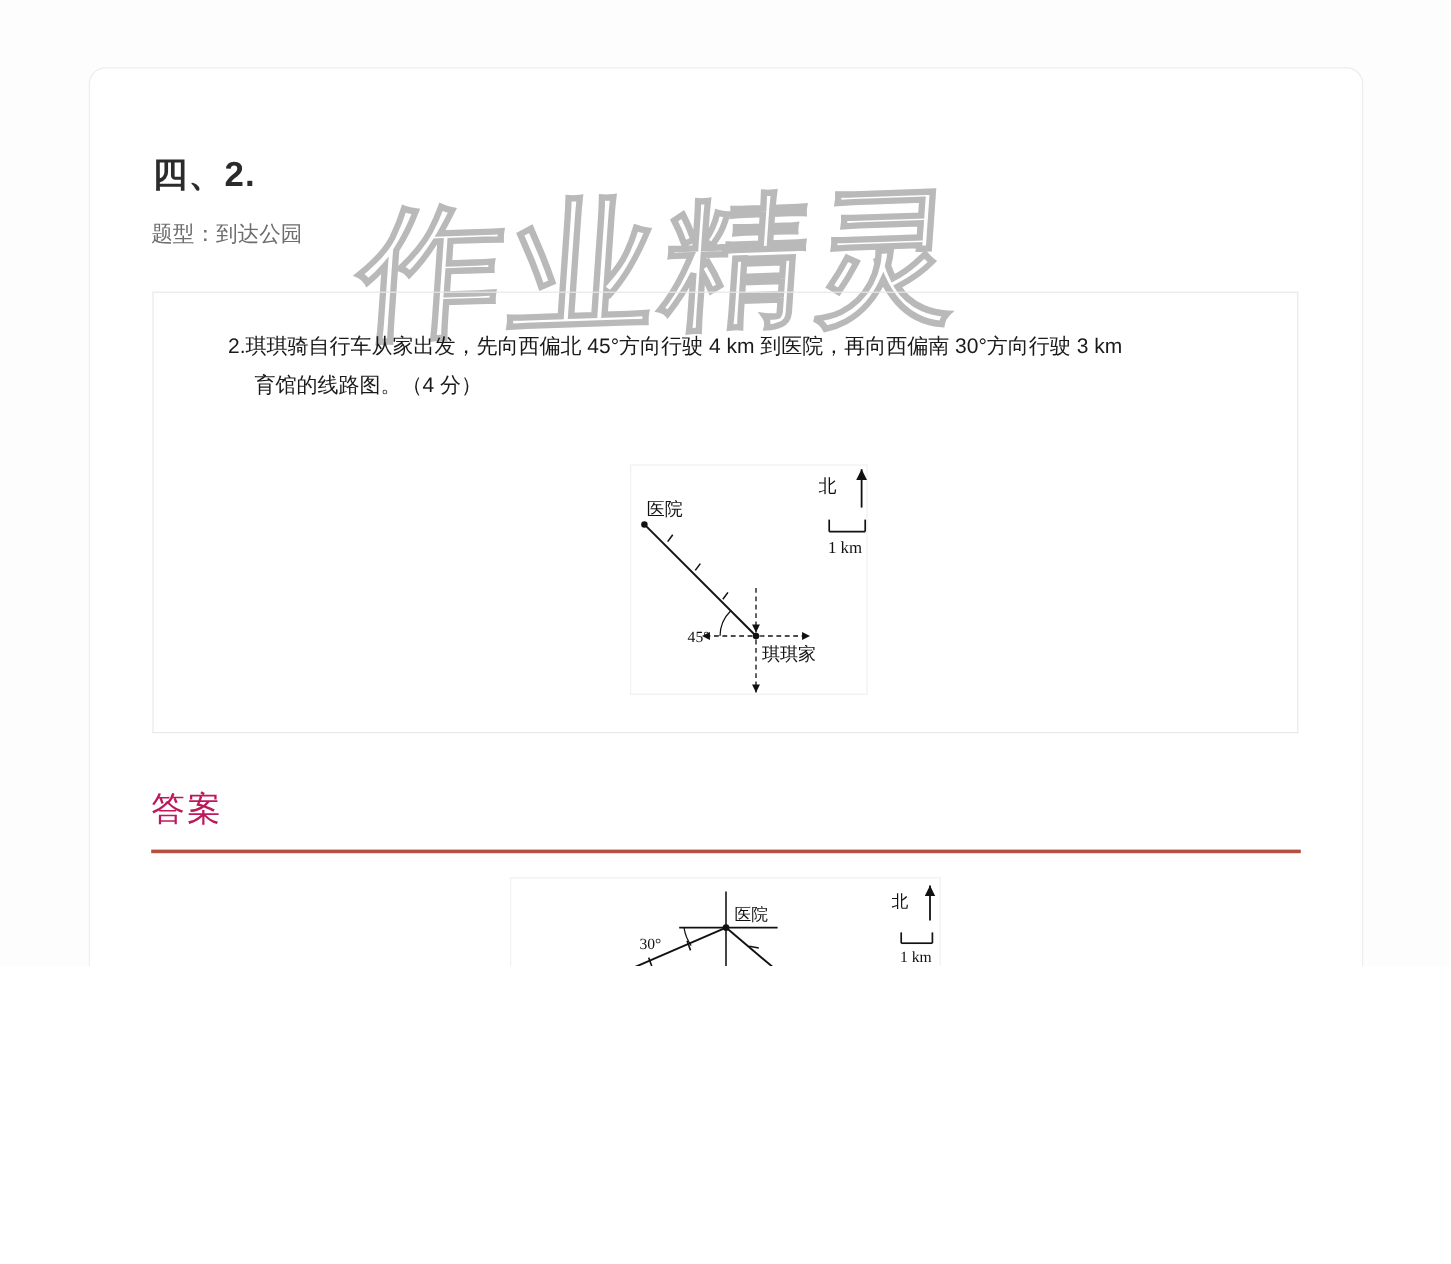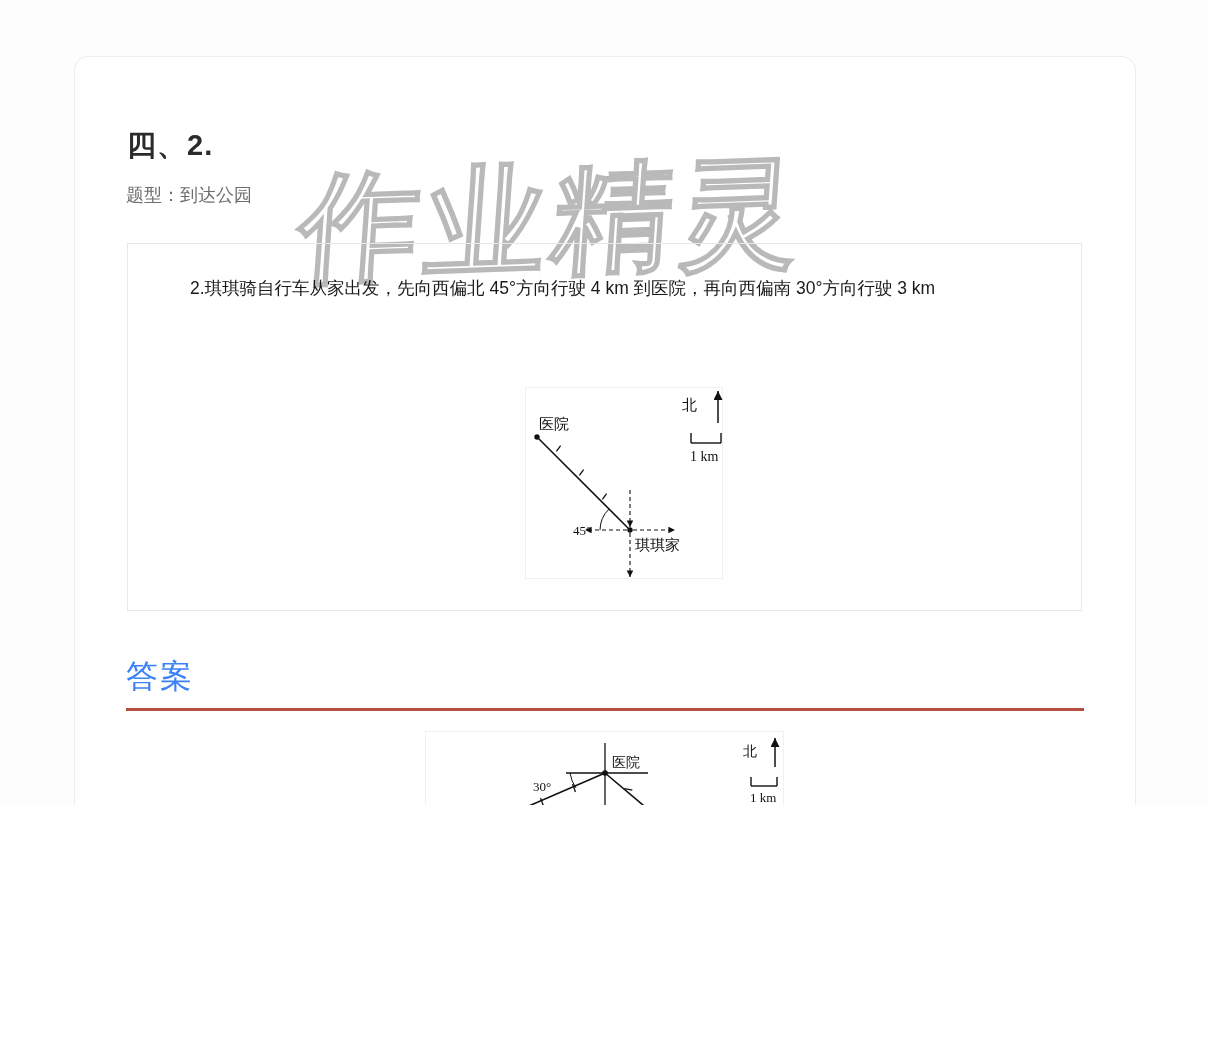--- a/index.html
+++ b/index.html
@@ -71,22 +71,22 @@
     text-align: justify;
   }
   .q-text p { margin: 0; }
   .q-text p.cont { text-indent: 22px; }
   
   .ans-head {
     position: absolute;
     left: 126px;
     top: 655px;
     font-family: Liberation Mono, monospace;
-    font-size: 32px;
-    color: #3b82f6;
+    font-size: 28px;
+    color: #be185d;
     letter-spacing: 2px;
   }
   .ans-rule {
     position: absolute;
     left: 126px;
     top: 708px;
     width: 958px;
     height: 3px;
     background: #b4503f;
   }
@@ -137,20 +137,21 @@
 
   <div class="q-title">四、2.</div>
   <div class="q-subtitle">题型：到达公园</div>
 
   <div class="wm" id="wm-top">作业精灵</div>
 
   <div class="q-box"></div>
 
   <div class="q-text">
     <p>2.琪琪骑自行车从家出发，先向西偏北 45°方向行驶 4 km 到医院，再向西偏南 30°方向行驶 3 km</p>
+    <p class="cont">育馆的线路图。（4 分）</p>
   </div>
 
   <div class="fig-frame" id="fig-question"></div>
 
   <svg class="figure" id="svg-question" width="260" height="210" style="left:505px; top:385px;">
     <defs>
       <marker id="arrQ" markerWidth="7" markerHeight="7" refX="6" refY="3" orient="auto">
         <path d="M0,0 L6,3 L0,6 z" fill="#111"></path>
       </marker>
     </defs>

